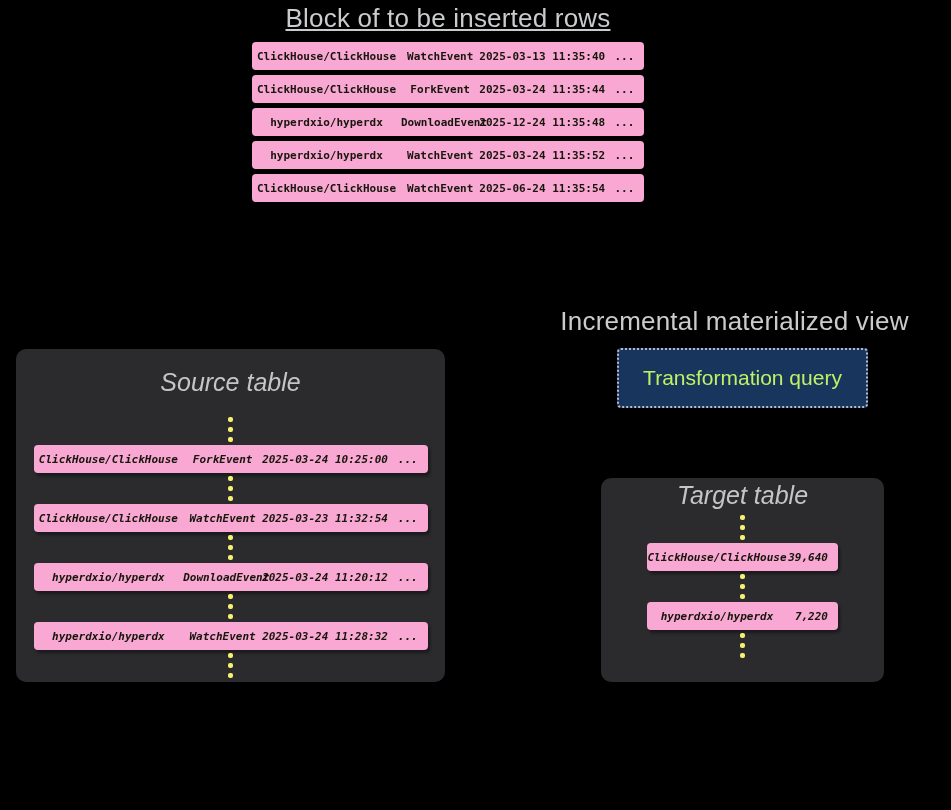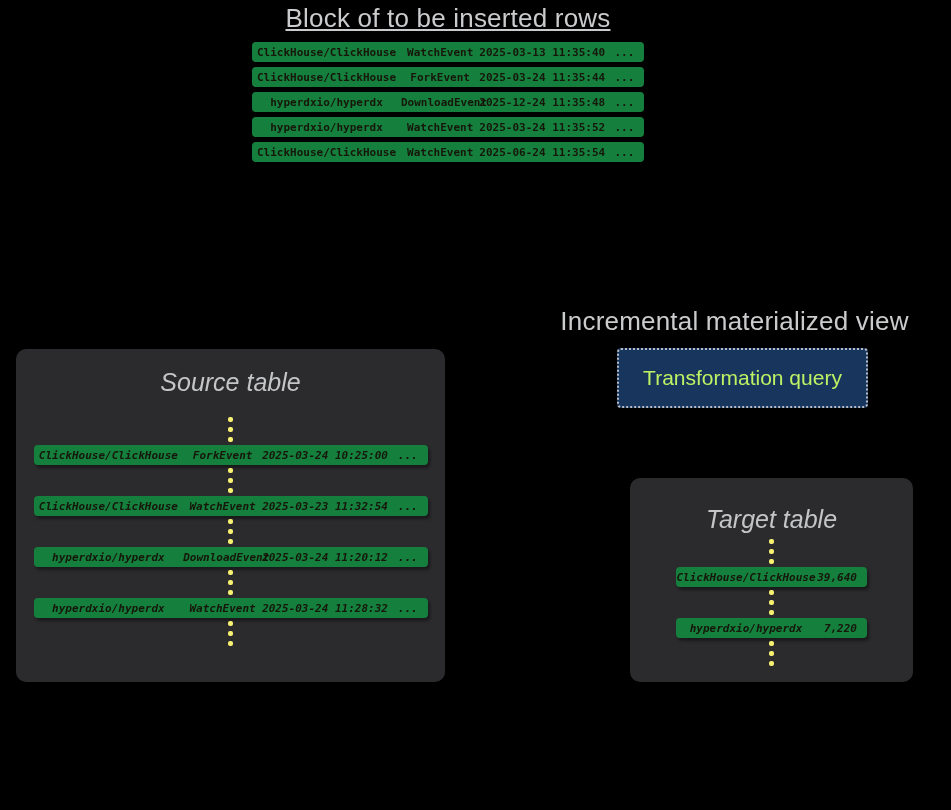--- a/index.html
+++ b/index.html
@@ -26,22 +26,22 @@
     color: #c4c5c7;
     font-size: 25px;
     line-height: 34px;
     text-align: center;
     font-weight: 400;
     white-space: nowrap;
   }
 
   
   .data-row {
-    height: 20px;
-    background: #15803d;
+    height: 28px;
+    background: #f9a8d4;
     border-radius: 4px;
     box-shadow: 2px 3px 3px rgba(0,0,0,0.4);
     display: grid;
     align-items: center;
     font-family: "DejaVu Sans Mono", monospace;
     font-weight: bold;
     font-size: 11px;
     color: #16160a;
     white-space: nowrap;
   }
@@ -62,21 +62,21 @@
     border-radius: 10px;
     display: flex;
     flex-direction: column;
     align-items: center;
     box-sizing: border-box;
     font-style: italic;
   }
   .panel.source { left: 16px; top: 349px; width: 429px; height: 333px; padding-top: 16px; }
   .panel.source .panel-title { margin-bottom: 15px; }
   .panel.source .data-row { width: 394px; }
-  .panel.target { left: 630px; top: 478px; width: 283px; height: 204px; padding-top: 24px; }
+  .panel.target { left: 601px; top: 478px; width: 283px; height: 204px; padding-top: 0; }
   .panel.target .data-row { width: 191px; }
 
   
   .ellipsis {
     display: flex;
     flex-direction: column;
     align-items: center;
     gap: 5px;
     margin: 3px 0;
   }

